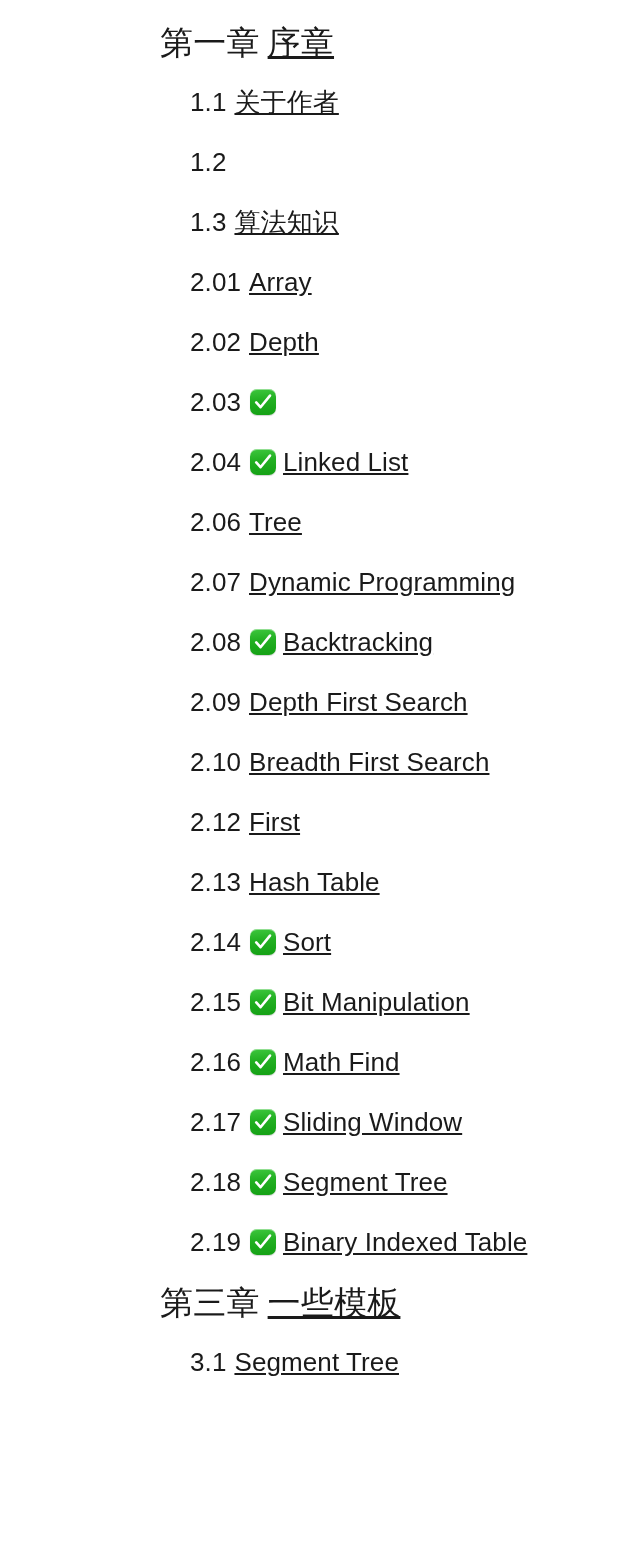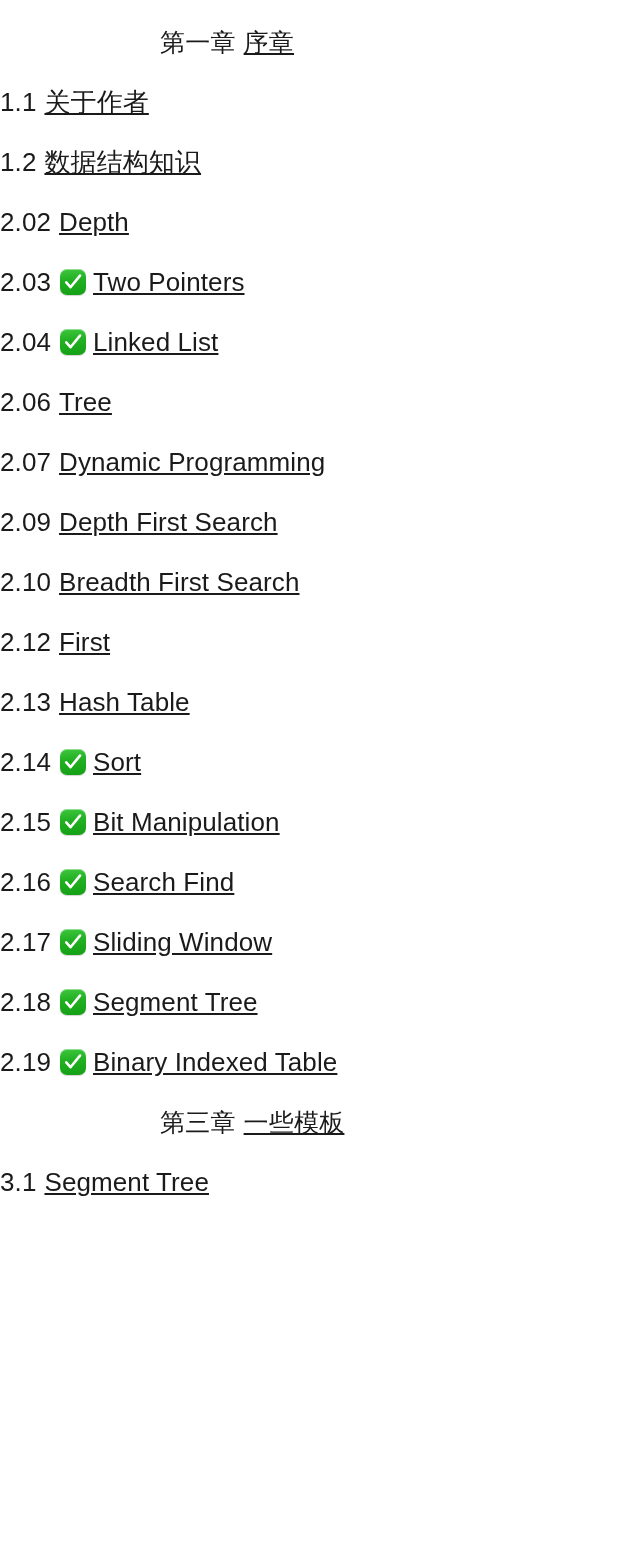--- a/index.html
+++ b/index.html
@@ -26,27 +26,28 @@
     display: flex;
     align-items: center;
     box-sizing: border-box;
   }
 
   
   .toc-row.level-chapter {
     padding-left: 160px;
   }
   .toc-row.level-chapter .row-text {
-    font-size: 25px;
+    font-size: 33px;
     line-height: 1;
     letter-spacing: 0.2px;
   }
 
   
   .toc-row.level-section {
+    padding-left: 190px;
   }
   .toc-row.level-section .row-text {
     font-size: 26px;
     line-height: 1;
     letter-spacing: 0.1px;
   }
 
   .row-inner {
     display: flex;
     align-items: center;
@@ -105,39 +106,51 @@
       <div class="row-inner row-text">
         <span class="row-num">1.1</span>
         <span class="gap"></span>
         <span class="row-label">关于作者</span>
       </div>
     </div>
     <div class="toc-row level-section">
       <div class="row-inner row-text">
         <span class="row-num">1.2</span>
         <span class="gap"></span>
-        <span class="row-label">数据结构知识</span>
+      </div>
+    </div>
+    <div class="toc-row level-section">
+      <div class="row-inner row-text">
+        <span class="row-num">1.3</span>
+        <span class="gap"></span>
+        <span class="row-label">算法知识</span>
+      </div>
+    </div>
+    <div class="toc-row level-section">
+      <div class="row-inner row-text">
+        <span class="row-num">2.01</span>
+        <span class="gap"></span>
+        <span class="row-label">Array</span>
       </div>
     </div>
     <div class="toc-row level-section">
       <div class="row-inner row-text">
         <span class="row-num">2.02</span>
         <span class="gap"></span>
         <span class="row-label">Depth</span>
       </div>
     </div>
     <div class="toc-row level-section">
       <div class="row-inner row-text">
         <span class="row-num">2.03</span>
         <span class="check-badge">
           <svg viewBox="0 0 26 26">
             <path d="M6.2 13.4 L10.5 18.2 L20.0 6.6" fill="none" stroke="#ffffff" stroke-width="2.6" stroke-linecap="round" stroke-linejoin="round"></path>
           </svg>
         </span>
-        <span class="row-label">Two Pointers</span>
       </div>
     </div>
     <div class="toc-row level-section">
       <div class="row-inner row-text">
         <span class="row-num">2.04</span>
         <span class="check-badge">
           <svg viewBox="0 0 26 26">
             <path d="M6.2 13.4 L10.5 18.2 L20.0 6.6" fill="none" stroke="#ffffff" stroke-width="2.6" stroke-linecap="round" stroke-linejoin="round"></path>
           </svg>
         </span>
@@ -153,20 +166,31 @@
     </div>
     <div class="toc-row level-section">
       <div class="row-inner row-text">
         <span class="row-num">2.07</span>
         <span class="gap"></span>
         <span class="row-label">Dynamic Programming</span>
       </div>
     </div>
     <div class="toc-row level-section">
       <div class="row-inner row-text">
+        <span class="row-num">2.08</span>
+        <span class="check-badge">
+          <svg viewBox="0 0 26 26">
+            <path d="M6.2 13.4 L10.5 18.2 L20.0 6.6" fill="none" stroke="#ffffff" stroke-width="2.6" stroke-linecap="round" stroke-linejoin="round"></path>
+          </svg>
+        </span>
+        <span class="row-label">Backtracking</span>
+      </div>
+    </div>
+    <div class="toc-row level-section">
+      <div class="row-inner row-text">
         <span class="row-num">2.09</span>
         <span class="gap"></span>
         <span class="row-label">Depth First Search</span>
       </div>
     </div>
     <div class="toc-row level-section">
       <div class="row-inner row-text">
         <span class="row-num">2.10</span>
         <span class="gap"></span>
         <span class="row-label">Breadth First Search</span>
@@ -209,21 +233,21 @@
       </div>
     </div>
     <div class="toc-row level-section">
       <div class="row-inner row-text">
         <span class="row-num">2.16</span>
         <span class="check-badge">
           <svg viewBox="0 0 26 26">
             <path d="M6.2 13.4 L10.5 18.2 L20.0 6.6" fill="none" stroke="#ffffff" stroke-width="2.6" stroke-linecap="round" stroke-linejoin="round"></path>
           </svg>
         </span>
-        <span class="row-label">Search Find</span>
+        <span class="row-label">Math Find</span>
       </div>
     </div>
     <div class="toc-row level-section">
       <div class="row-inner row-text">
         <span class="row-num">2.17</span>
         <span class="check-badge">
           <svg viewBox="0 0 26 26">
             <path d="M6.2 13.4 L10.5 18.2 L20.0 6.6" fill="none" stroke="#ffffff" stroke-width="2.6" stroke-linecap="round" stroke-linejoin="round"></path>
           </svg>
         </span>

